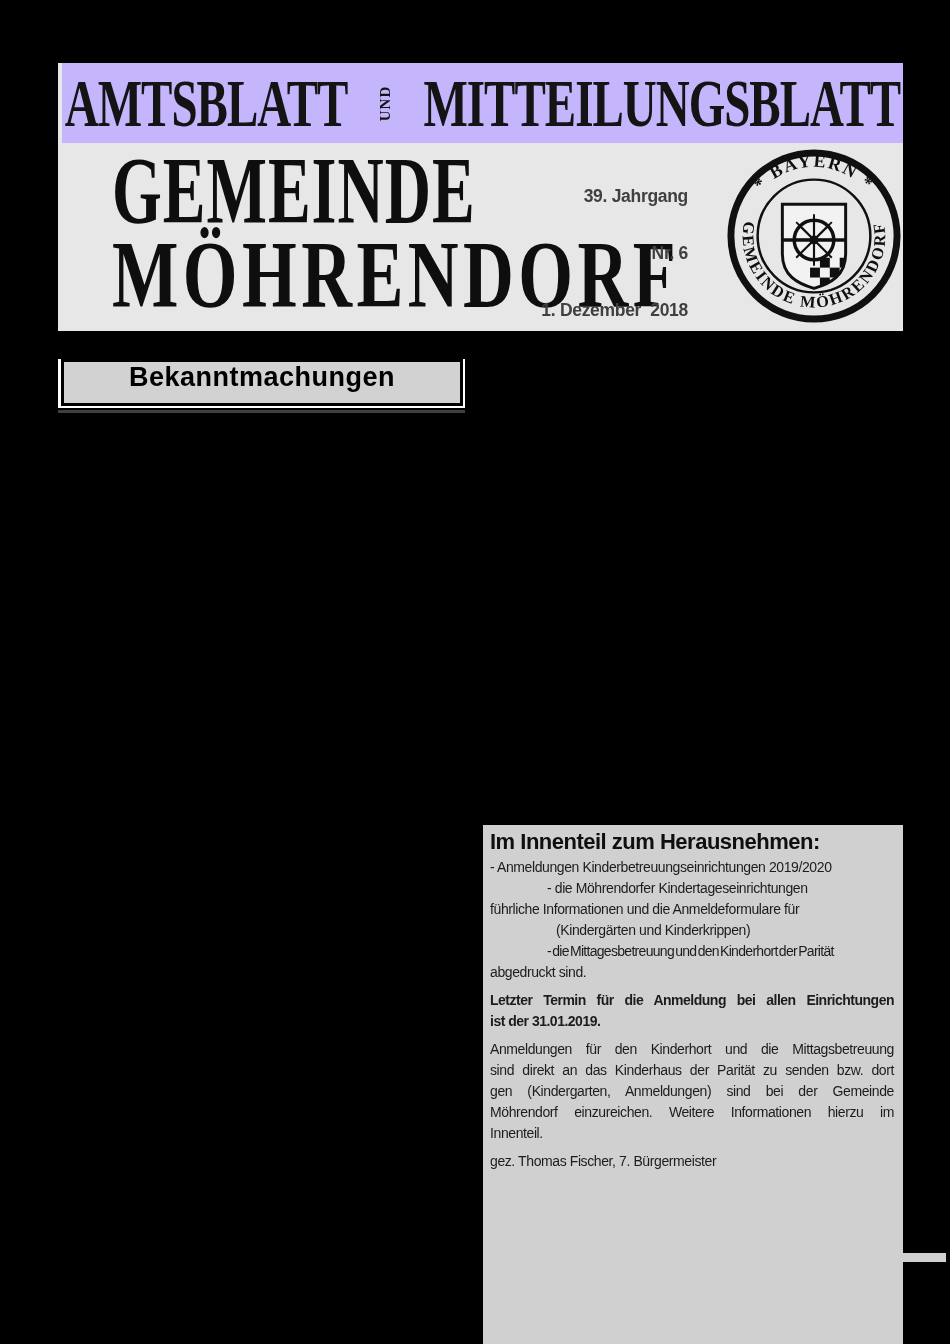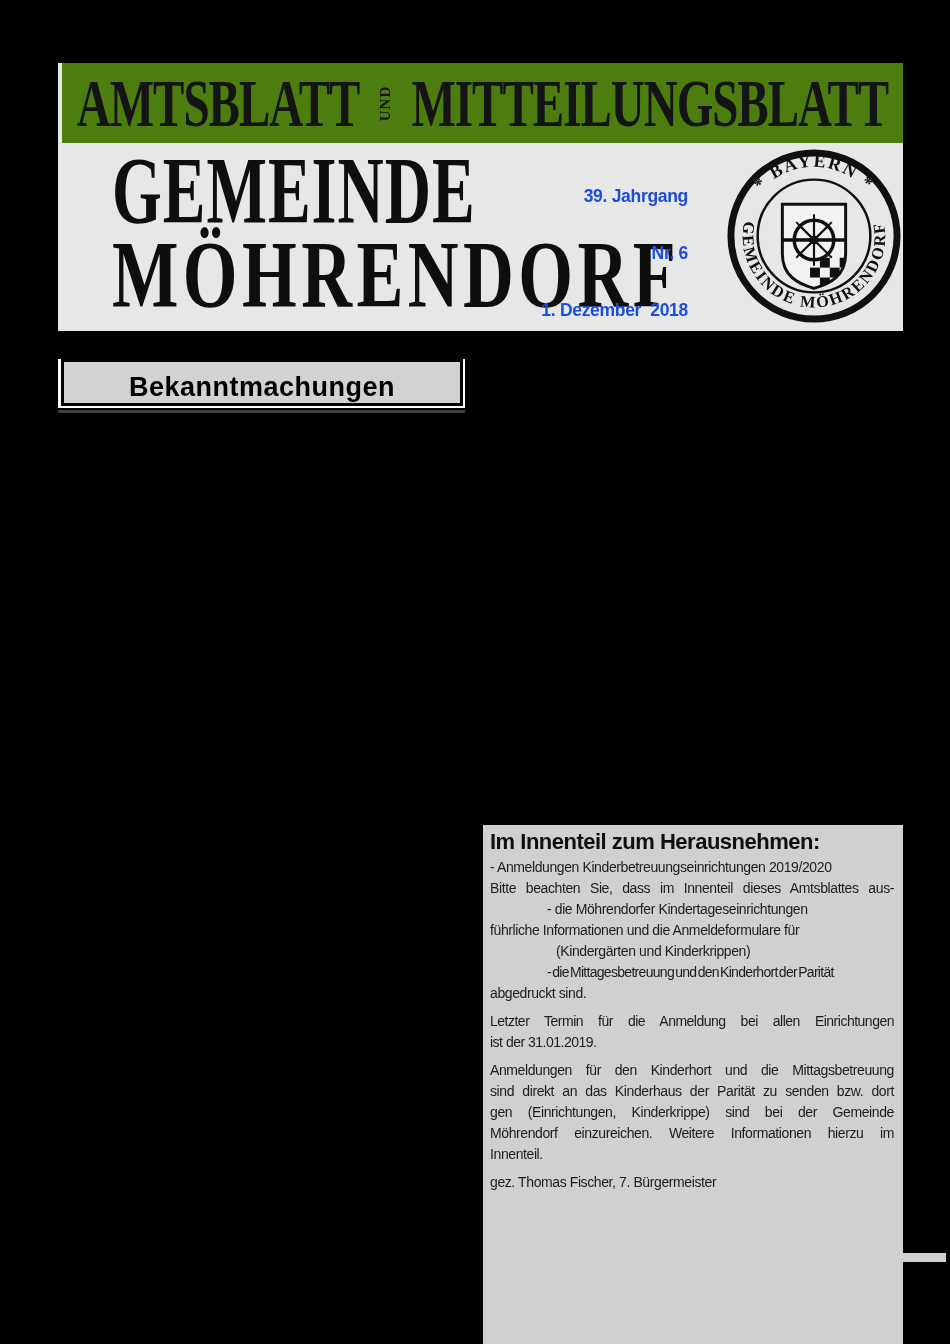--- a/index.html
+++ b/index.html
@@ -10,22 +10,22 @@
     color:#111;
   }
 
   
   .masthead {
     position:absolute; left:58px; top:63px; width:845px; height:268px;
     background:#e7e7e7;
   }
   .band {
     position:absolute; left:4px; top:0; right:0; height:80px;
-    background:#4d7c0f;
-    display:flex; align-items:center; justify-content:center; gap:16px;
+    background:#c4b5fd;
+    display:flex; align-items:center; justify-content:center; gap:28px;
   }
   .band-word {
     font-family:"Liberation Serif", serif; font-weight:bold;
     font-size:47px; letter-spacing:-1px; color:#141414;
     transform:scaleY(1.45); white-space:nowrap;
   }
   .band-und-wrap { width:20px; height:60px; display:flex; align-items:center; justify-content:center; }
   .band-und {
     font-family:"Liberation Serif", serif; font-weight:bold; font-size:15px;
     letter-spacing:1px; color:#141414; transform:rotate(-90deg);
@@ -35,30 +35,30 @@
     font-family:"Liberation Serif", serif; font-weight:bold;
     font-size:64px; line-height:56px; color:#0e0e0e;
     transform:scaleY(1.5); transform-origin:top left; white-space:nowrap;
   }
   .main-title .t1, .main-title .t2 { display:inline-block; transform-origin:0 50%; }
   .main-title .t1 { letter-spacing:1px; }
   .main-title .t2 { letter-spacing:4px; transform:scaleX(1.1); }
   .issue {
     position:absolute; top:86px; right:215px;
     text-align:right; font-weight:bold; font-size:17.5px; line-height:19px;
-    letter-spacing:-0.3px; color:#1d4ed8; white-space:pre;
+    letter-spacing:-0.3px; color:#404040; white-space:pre;
   }
   .seal { position:absolute; left:667px; top:84px; width:178px; height:178px; }
 
   
   .banner-wrap { position:absolute; left:58px; top:359px; width:407px; }
   .banner-white { background:#ffffff; padding:0 2px 2px 3px; }
   .banner-box {
     border:3px solid #000; background:#d2d2d2; height:41px;
-    display:flex; align-items:flex-end; justify-content:center;
+    display:flex; align-items:flex-start; justify-content:center;
   }
   .banner-label { font-weight:bold; font-size:27px; letter-spacing:0.5px; color:#000; }
   .banner-shadow { height:3px; background:#404040; margin-top:2px; }
 
   
   .ann-box {
     position:absolute; left:483px; top:825px; width:420px; height:565px;
     background:#d0d0d0; box-sizing:border-box; padding:4px 9px 0 7px;
     overflow:hidden; color:#1c1c1c;
     font-size:14px; line-height:21px; letter-spacing:-0.4px;
@@ -66,21 +66,21 @@
   .ann-strip { position:absolute; left:903px; top:1253px; width:43px; height:9px; background:#d0d0d0; }
   .ann-h {
     font-weight:bold; font-size:22px; line-height:26px;
     letter-spacing:-0.5px; color:#0f0f0f; margin-bottom:2px; white-space:nowrap;
   }
   .ln { white-space:nowrap; }
   .just { text-align:justify; text-align-last:justify; text-justify:inter-word; }
   .ind1 { padding-left:57px; }
   .ind2 { padding-left:66px; }
   .tight { letter-spacing:-0.7px; word-spacing:-2px; }
-  .bold { font-weight:normal; letter-spacing:-0.5px; }
+  .bold { font-weight:bold; letter-spacing:-0.5px; }
   .gap { height:7px; }
 </style>
 </head>
 <body>
 
 <div class="masthead">
 
   <div class="band">
     <span class="band-word">AMTSBLATT</span>
     <span class="band-und-wrap">
@@ -159,39 +159,38 @@
   </div>
   <div class="banner-shadow"></div>
 </div>
 
 <div class="ann-box">
   <div class="ann-h">Im Innenteil zum Herausnehmen:</div>
 
   <div class="ln">- Anmeldungen Kinderbetreuungseinrichtungen 2019/2020</div>
 
   <div>
-    <div class="ln just">Bitte beachten Sie, dass im Innenteil dieses Amtsblattes aus-</div>
     <div class="ln ind1">- die Möhrendorfer Kindertageseinrichtungen</div>
     <div class="ln">führliche Informationen und die Anmeldeformulare für</div>
     <div class="ln ind2">(Kindergärten und Kinderkrippen)</div>
     <div class="ln ind1 tight">- die Mittagesbetreuung und den Kinderhort der Parität</div>
     <div class="ln">abgedruckt sind.</div>
   </div>
 
   <div class="gap"></div>
   <div>
     <div class="ln bold just">Letzter Termin für die Anmeldung bei allen Einrichtungen</div>
     <div class="ln bold">ist der 31.01.2019.</div>
   </div>
 
   <div class="gap"></div>
   <div>
     <div class="ln just">Anmeldungen für den Kinderhort und die Mittagsbetreuung</div>
     <div class="ln just">sind direkt an das Kinderhaus der Parität zu senden bzw. dort</div>
-    <div class="ln just">gen (Einrichtungen, Kinderkrippe) sind bei der Gemeinde</div>
+    <div class="ln just">gen (Kindergarten, Anmeldungen) sind bei der Gemeinde</div>
     <div class="ln just">Möhrendorf einzureichen. Weitere Informationen hierzu im</div>
     <div class="ln">Innenteil.</div>
   </div>
 
   <div class="gap"></div>
   <div class="ln">gez. Thomas Fischer, 7. Bürgermeister</div>
 </div>
 <div class="ann-strip"></div>
 
 </body></html>

